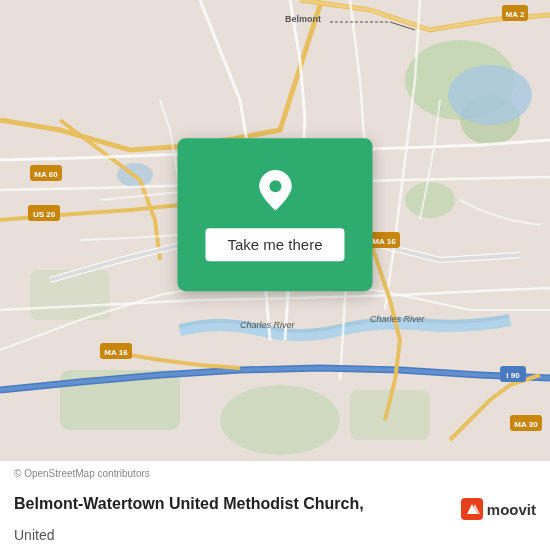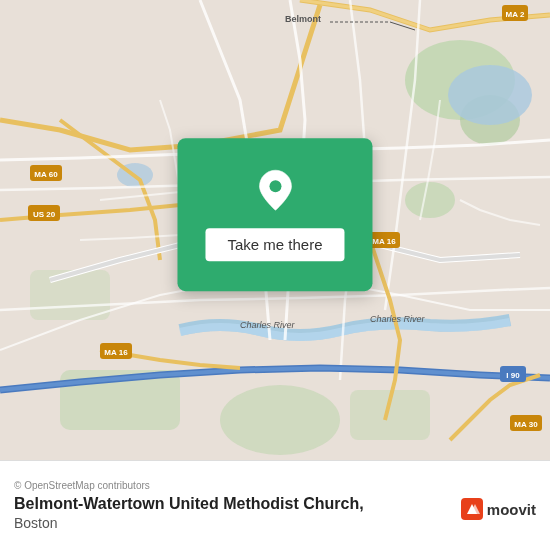--- a/index.html
+++ b/index.html
@@ -64,20 +64,21 @@
 
     #footer {
       width: 550px;
       height: 90px;
       background: white;
       border-top: 1px solid #ddd;
       display: flex;
       flex-direction: column;
       justify-content: center;
       padding: 8px 14px;
+      gap: 12px;
     }
 
     #attribution {
       font-size: 10px;
       color: #888;
       margin-bottom: 4px;
     }
 
     #place-name {
       font-size: 16px;
@@ -219,21 +220,21 @@
         <circle cx="20" cy="18" r="6" fill="#2eab6e"></circle>
       </svg>
     </div>
     <button id="popup-button">Take me there</button>
   </div>
 </div>
 
 <div id="footer">
   <div id="attribution">© OpenStreetMap contributors</div>
   <div id="place-name">Belmont-Watertown United Methodist Church,</div>
-  <div id="place-city">Boston</div>
+  <div id="place-city">United</div>
 
   <div id="moovit-logo">
 
     <svg width="22" height="22" viewBox="0 0 22 22" xmlns="http://www.w3.org/2000/svg">
       <rect width="22" height="22" rx="4" fill="#e8401a"></rect>
       <polygon points="6,16 11,6 16,16" fill="white"></polygon>
       <polygon points="9,16 14,6 19,16" fill="white" opacity="0.7"></polygon>
     </svg>
     <span>moovit</span>
   </div>

